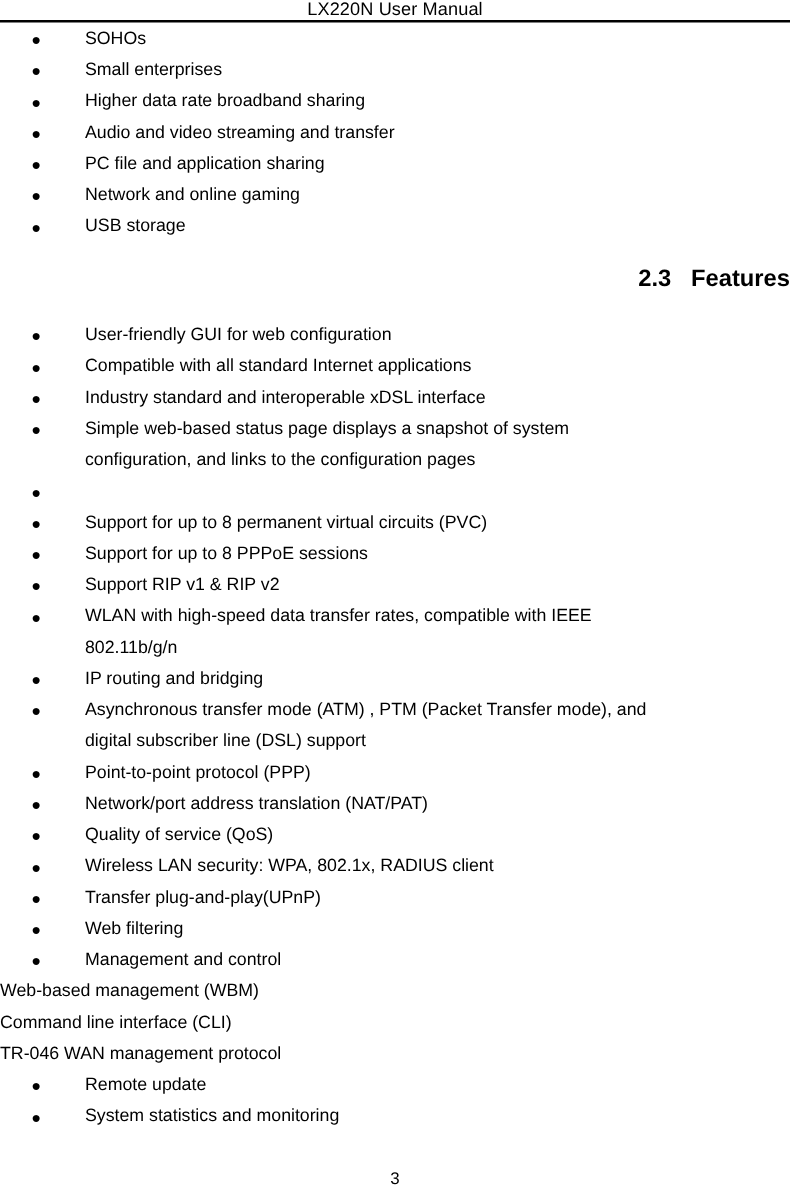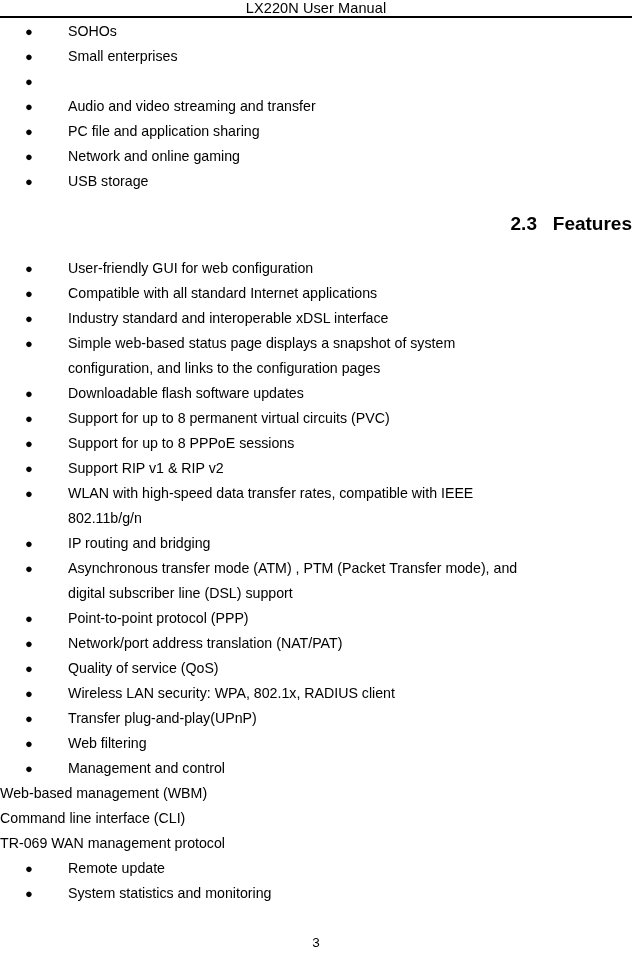--- a/index.html
+++ b/index.html
@@ -122,20 +122,21 @@
         <li class="bullet-item">
           <span class="bullet-glyph">●</span>
           <span class="item-text">SOHOs</span>
         </li>
         <li class="bullet-item">
           <span class="bullet-glyph">●</span>
           <span class="item-text">Small enterprises</span>
         </li>
         <li class="bullet-item">
           <span class="bullet-glyph">●</span>
+          <span class="item-text">Higher data rate broadband sharing</span>
         </li>
         <li class="bullet-item">
           <span class="bullet-glyph">●</span>
           <span class="item-text">Audio and video streaming and transfer</span>
         </li>
         <li class="bullet-item">
           <span class="bullet-glyph">●</span>
           <span class="item-text">PC file and application sharing</span>
         </li>
         <li class="bullet-item">
@@ -167,21 +168,20 @@
           <span class="bullet-glyph">●</span>
           <span class="item-text">Industry standard and interoperable xDSL interface</span>
         </li>
         <li class="bullet-item">
           <span class="bullet-glyph">●</span>
           <span class="item-text">Simple web-based status page displays a snapshot of system</span>
           <span class="cont-line">configuration, and links to the configuration pages</span>
         </li>
         <li class="bullet-item">
           <span class="bullet-glyph">●</span>
-          <span class="item-text">Downloadable flash software updates</span>
         </li>
         <li class="bullet-item">
           <span class="bullet-glyph">●</span>
           <span class="item-text">Support for up to 8 permanent virtual circuits (PVC)</span>
         </li>
         <li class="bullet-item">
           <span class="bullet-glyph">●</span>
           <span class="item-text">Support for up to 8 PPPoE sessions</span>
         </li>
         <li class="bullet-item">
@@ -228,21 +228,21 @@
         </li>
         <li class="bullet-item">
           <span class="bullet-glyph">●</span>
           <span class="item-text">Management and control</span>
         </li>
       </ul>
 
     <div id="management-subitems">
         <div class="subitem">Web-based management (WBM)</div>
         <div class="subitem">Command line interface (CLI)</div>
-        <div class="subitem">TR-069 WAN management protocol</div>
+        <div class="subitem">TR-046 WAN management protocol</div>
       </div>
 
     <ul class="bullets" id="features-list-tail">
         <li class="bullet-item">
           <span class="bullet-glyph">●</span>
           <span class="item-text">Remote update</span>
         </li>
         <li class="bullet-item">
           <span class="bullet-glyph">●</span>
           <span class="item-text">System statistics and monitoring</span>

